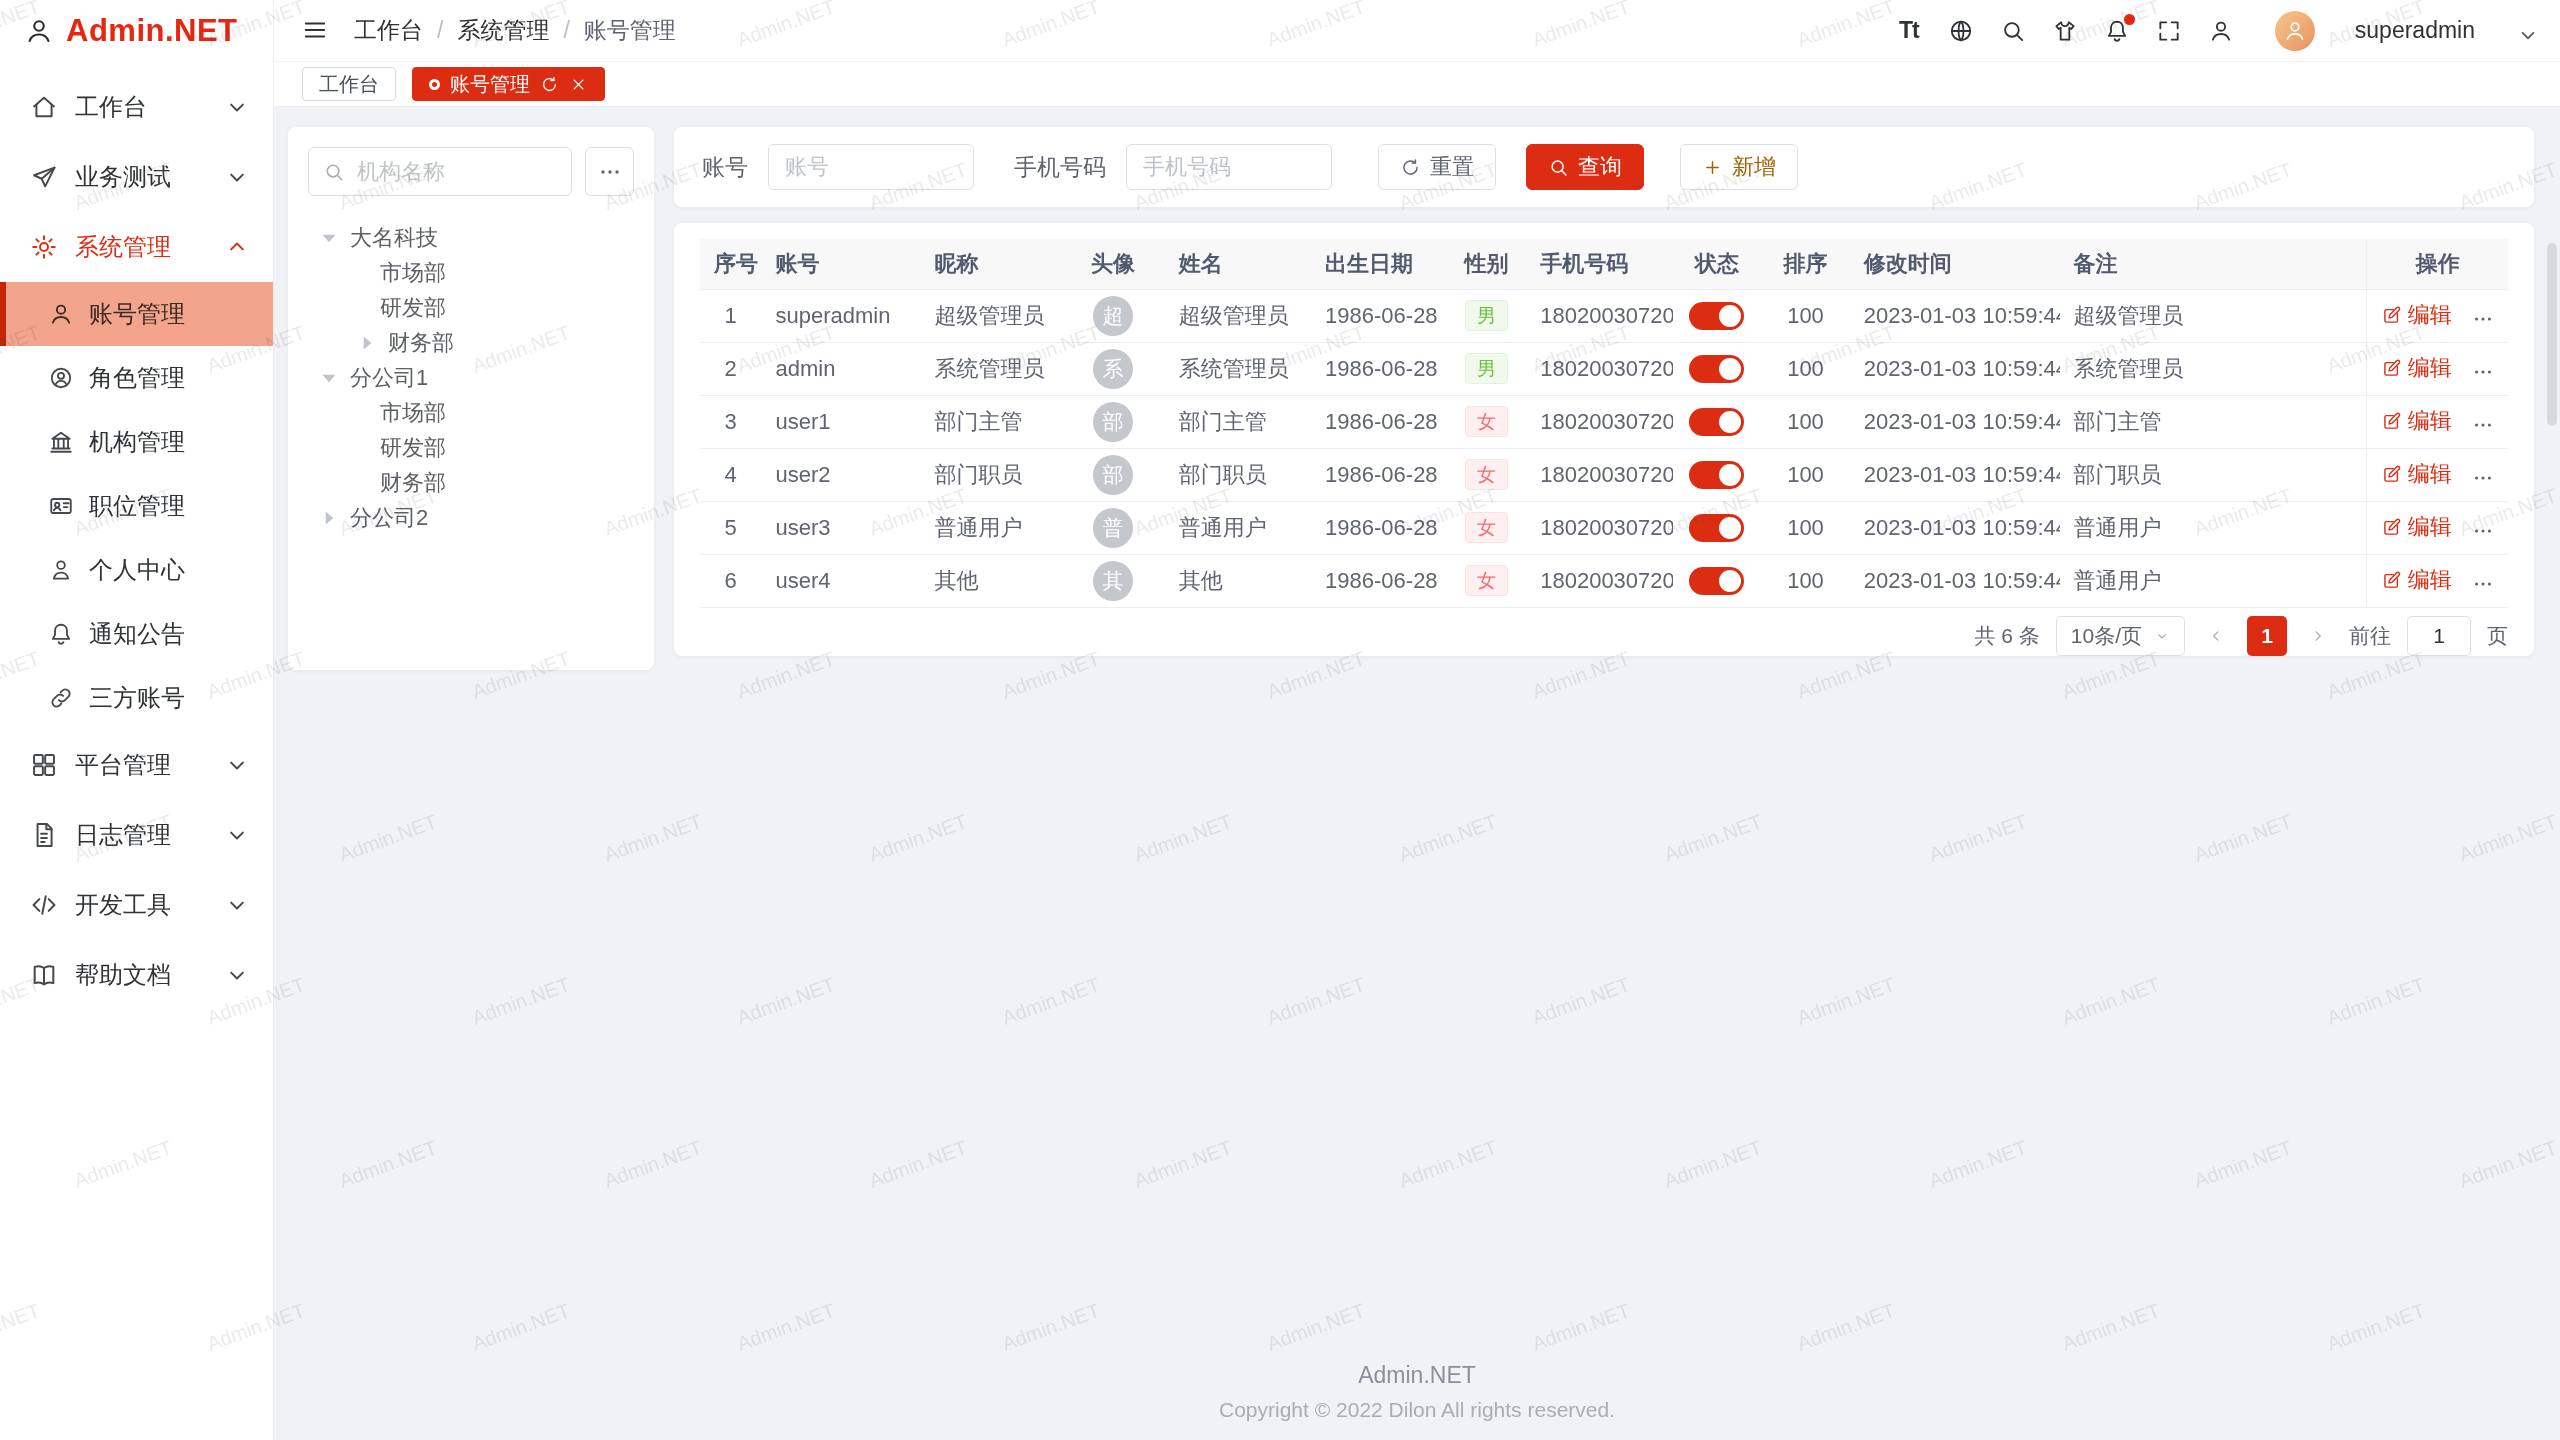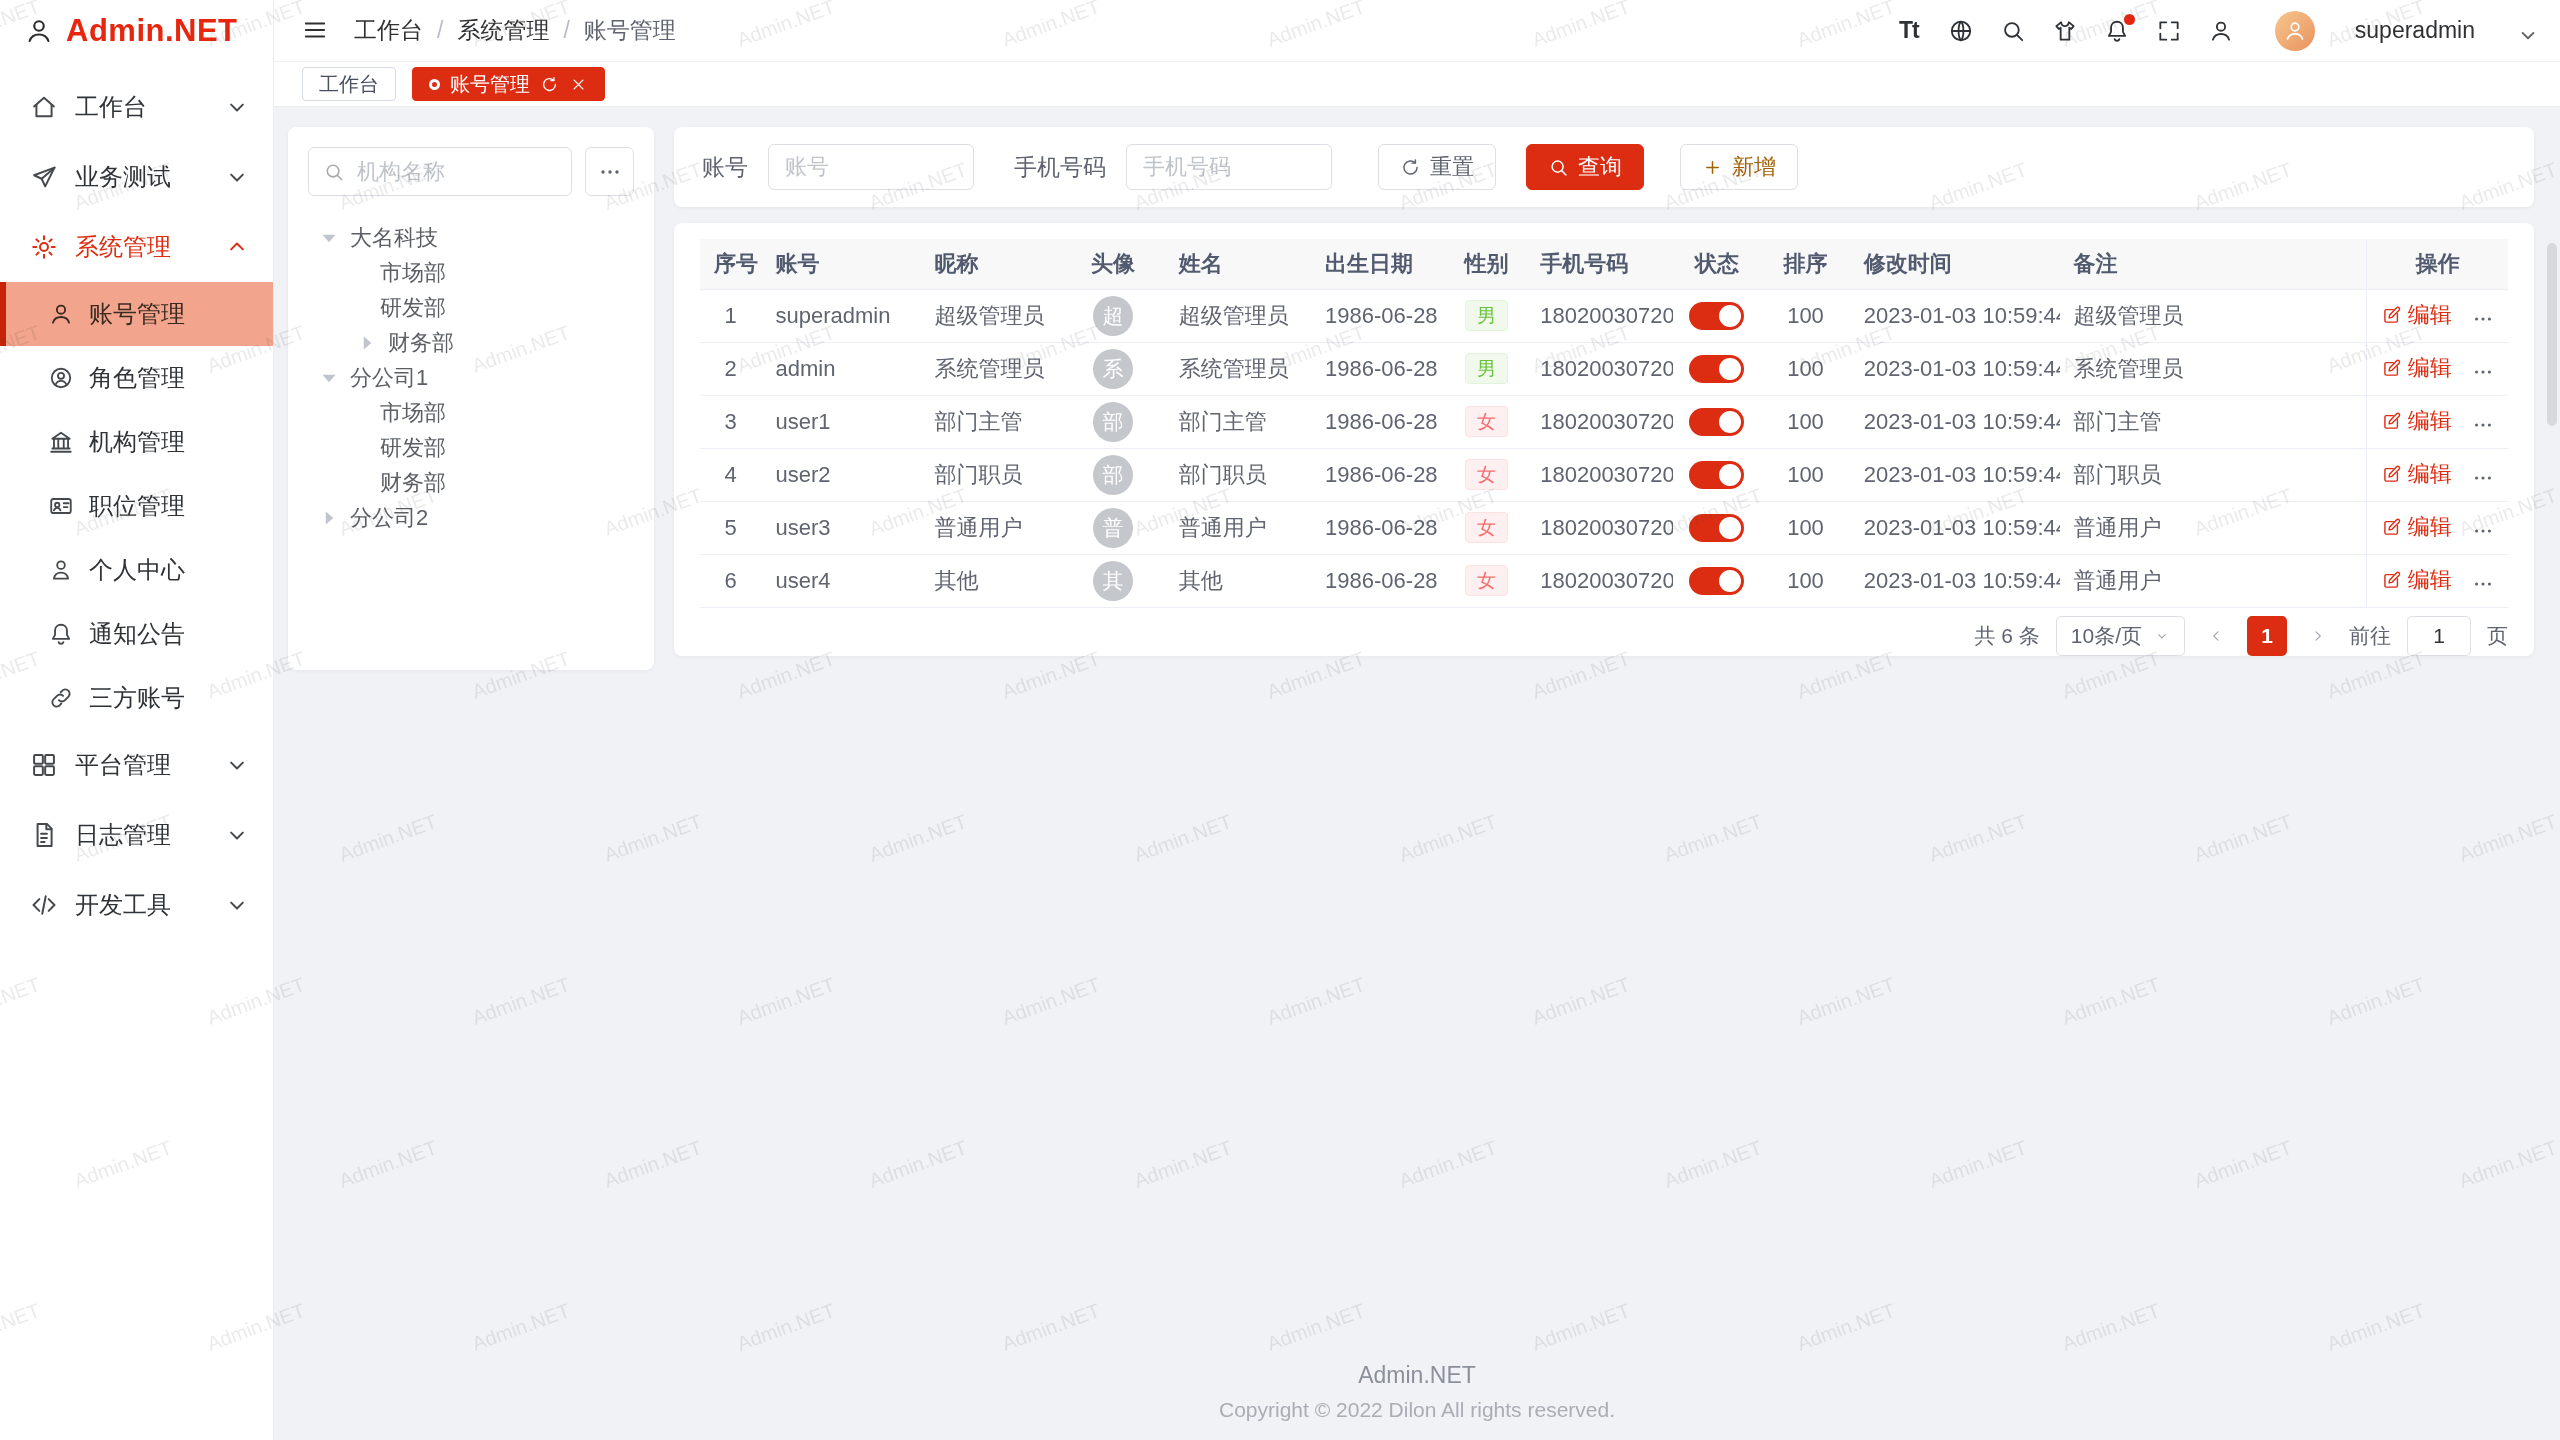--- a/index.html
+++ b/index.html
@@ -239,20 +239,30 @@
         <svg class="ic chev" viewBox="0 0 24 24" fill="none" stroke="currentColor" stroke-width="1.7" stroke-linecap="round" stroke-linejoin="round">
           <path d="m7 10 5 5 5-5"></path>
         </svg>
       </div>
       <div class="menu-item">
         <svg class="ic " viewBox="0 0 24 24" fill="none" stroke="currentColor" stroke-width="1.7" stroke-linecap="round" stroke-linejoin="round">
           <path d="m8 7-5 5 5 5M16 7l5 5-5 5"></path>
           <path d="M13.5 4.5 10.5 19.5"></path>
         </svg>
         <span class="mi-label">开发工具</span>
+        <svg class="ic chev" viewBox="0 0 24 24" fill="none" stroke="currentColor" stroke-width="1.7" stroke-linecap="round" stroke-linejoin="round">
+          <path d="m7 10 5 5 5-5"></path>
+        </svg>
+      </div>
+      <div class="menu-item">
+        <svg class="ic " viewBox="0 0 24 24" fill="none" stroke="currentColor" stroke-width="1.7" stroke-linecap="round" stroke-linejoin="round">
+          <path d="M12 6c-2.2-1.6-5.2-1.8-8-1V19c2.8-.8 5.8-.6 8 1 2.2-1.6 5.2-1.8 8-1V5c-2.8-.8-5.8-.6-8 1z"></path>
+          <path d="M12 6v14"></path>
+        </svg>
+        <span class="mi-label">帮助文档</span>
         <svg class="ic chev" viewBox="0 0 24 24" fill="none" stroke="currentColor" stroke-width="1.7" stroke-linecap="round" stroke-linejoin="round">
           <path d="m7 10 5 5 5-5"></path>
         </svg>
       </div>
     </nav>
 </aside>
 
 <header class="topbar">
   <div class="tb-left">
     <span class="burger">

